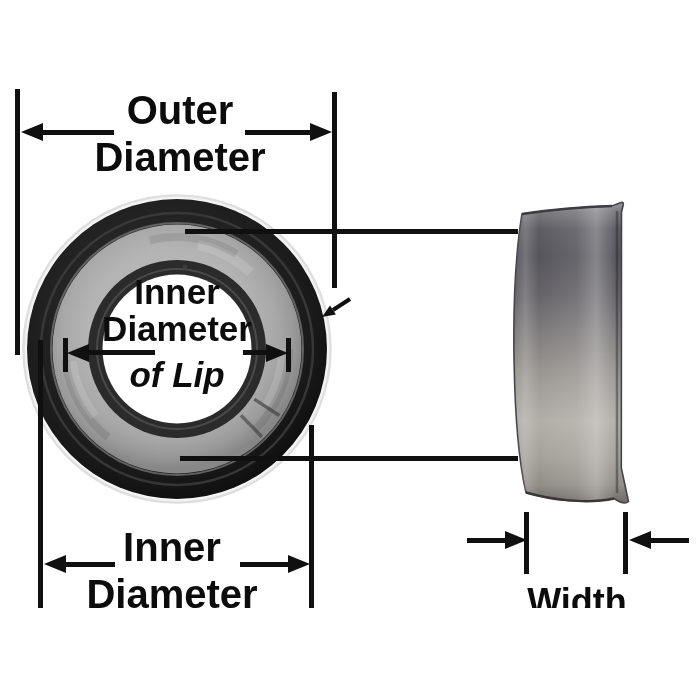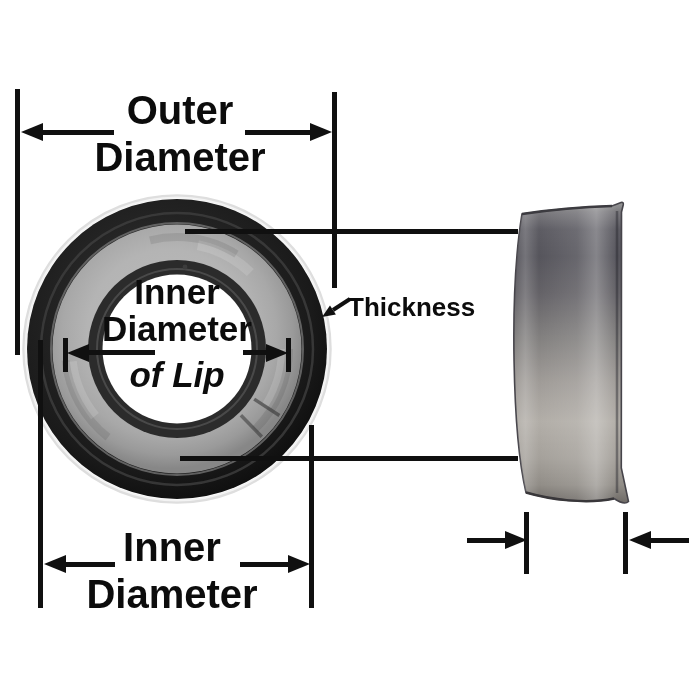--- a/index.html
+++ b/index.html
@@ -139,33 +139,33 @@
   <div class="line" style="left:243px;top:350px;width:26px;height:5px;"></div>
   <div class="arrow-right" style="left:266px;top:344px;"></div>
   <div class="dim-label fs35 center-x" style="left:177px;top:272px;">Inner</div>
   <div class="dim-label fs35 center-x" style="left:177px;top:309px;">Diameter</div>
   <div class="dim-label fs35 center-x" style="left:177px;top:355px;font-style:italic;">of Lip</div>
 
   <svg style="left:318px;top:296px;" width="34" height="24" viewBox="0 0 34 24">
     <line x1="32" y1="3" x2="15" y2="14" stroke="#101010" stroke-width="4"></line>
     <polygon points="4,21 12,9.4 17.9,18.6" fill="#101010"></polygon>
   </svg>
-  <div class="dim-label fs26" style="left:348px;top:292px;">Thickness</div>
 
   <div class="line" style="left:38px;top:340px;width:5px;height:278px;"></div>
   <div class="line" style="left:309px;top:425px;width:5px;height:193px;"></div>
   <div class="arrow-left" style="left:44px;top:555px;"></div>
   <div class="line" style="left:64px;top:562px;width:51px;height:5px;"></div>
   <div class="line" style="left:240px;top:562px;width:50px;height:5px;"></div>
   <div class="arrow-right" style="left:288px;top:555px;"></div>
   <div class="dim-label fs40 center-x" style="left:172px;top:524px;">
     <div>Inner</div>
     <div>Diameter</div>
   </div>
 
   <div class="line" style="left:524px;top:512px;width:5px;height:62px;"></div>
   <div class="line" style="left:623px;top:512px;width:5px;height:62px;"></div>
   <div class="line" style="left:467px;top:538px;width:40px;height:5px;"></div>
   <div class="arrow-right" style="left:505px;top:531px;"></div>
   <div class="arrow-left" style="left:629px;top:531px;"></div>
   <div class="line" style="left:649px;top:538px;width:40px;height:5px;"></div>
+  <div class="dim-label fs36 center-x" style="left:577px;top:582px;">Width</div>
 
 </div>
 
 </body></html>

